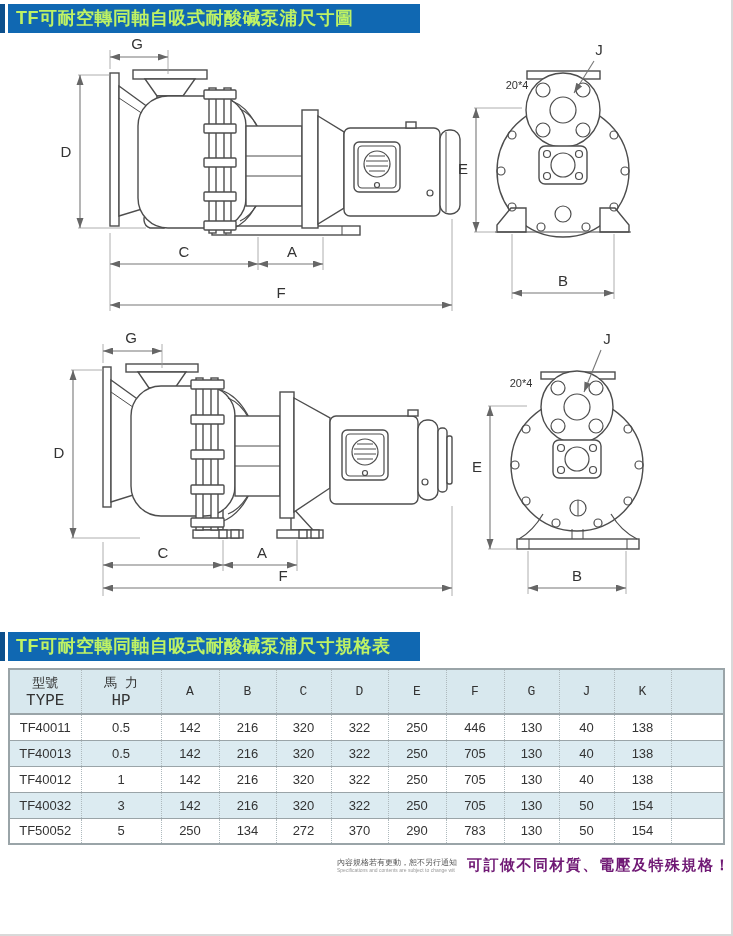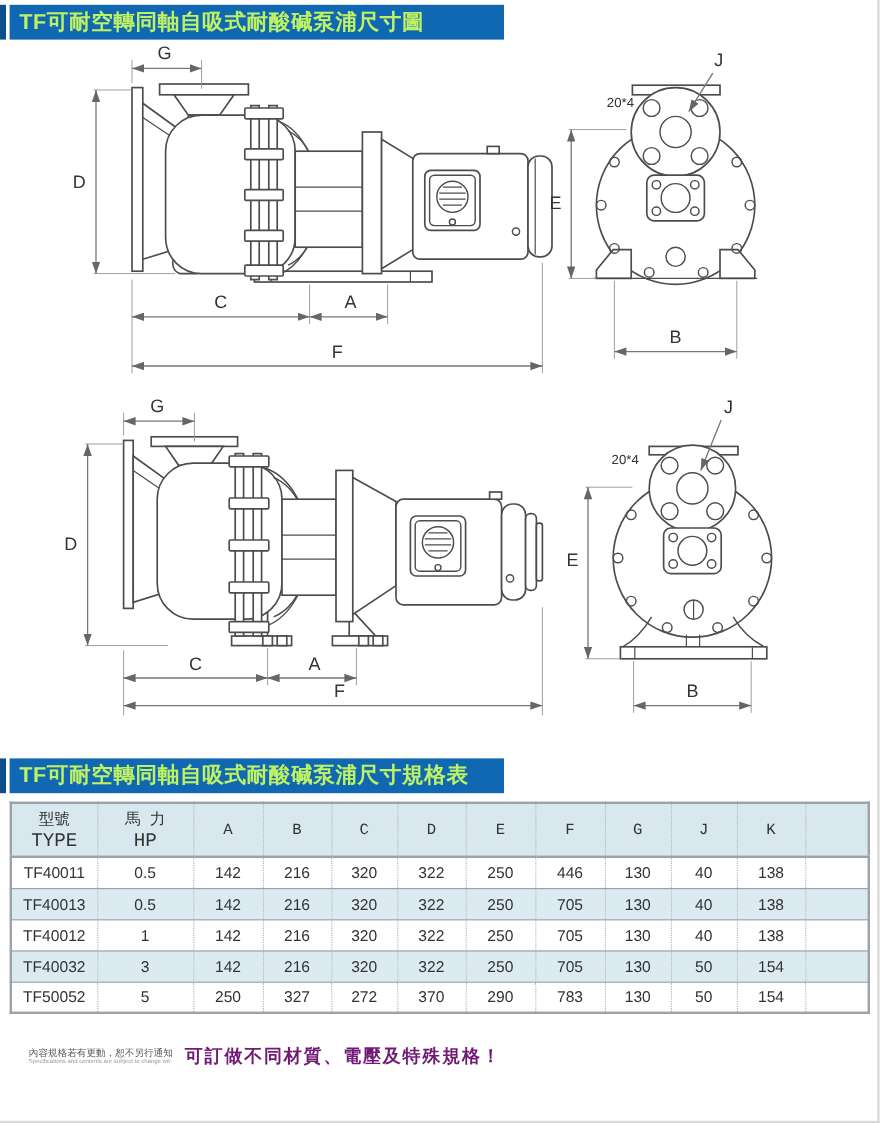--- a/index.html
+++ b/index.html
@@ -25,21 +25,21 @@
   .slabel{font:11px "Liberation Sans","DejaVu Sans",sans-serif;fill:#333;text-anchor:middle;}
   .tblwrap{margin:7px 8px 0 8px;}
   table{width:715px;border-collapse:collapse;border:2px solid #9aa4a8;table-layout:fixed;}
   th,td{border-bottom:1px solid #9aa4a8;border-left:1px dotted #aeb9bd;
         text-align:center;font-size:13px;color:#333;padding:0;}
   th:first-child,td:first-child{border-left:none;}
   thead th{background:var(--header-bg);height:45px;font-weight:normal;border-bottom:2px solid #9aa4a8;font-family:Liberation Mono, monospace;}
   tbody td{height:26px;}
   tbody tr:nth-child(even) td{background:var(--row-alt);}
   .en{font-size:16px;}
-  .footer{display:flex;align-items:center;margin-top:20px;padding-left:24px;height:30px;}
+  .footer{display:flex;align-items:center;margin-top:5px;padding-left:0;height:30px;justify-content:flex-end;}
   .note-zh{font-size:8px;color:#555;line-height:9px;}
   .note-en{font-size:5px;color:#9a9a9a;line-height:6px;white-space:nowrap;overflow:hidden;width:118px;}
   .custom{font-size:15px;font-weight:bold;color:#701a75;margin-left:10px;letter-spacing:1.5px;}
 </style>
 </head>
 <body>
 
 <div class="page">
 
   <div class="title-row">
@@ -380,21 +380,21 @@
           <td>705</td>
           <td>130</td>
           <td>50</td>
           <td>154</td>
           <td></td>
         </tr>
         <tr>
           <td>TF50052</td>
           <td>5</td>
           <td>250</td>
-          <td>327</td>
+          <td>134</td>
           <td>272</td>
           <td>370</td>
           <td>290</td>
           <td>783</td>
           <td>130</td>
           <td>50</td>
           <td>154</td>
           <td></td>
         </tr>
       </tbody>

